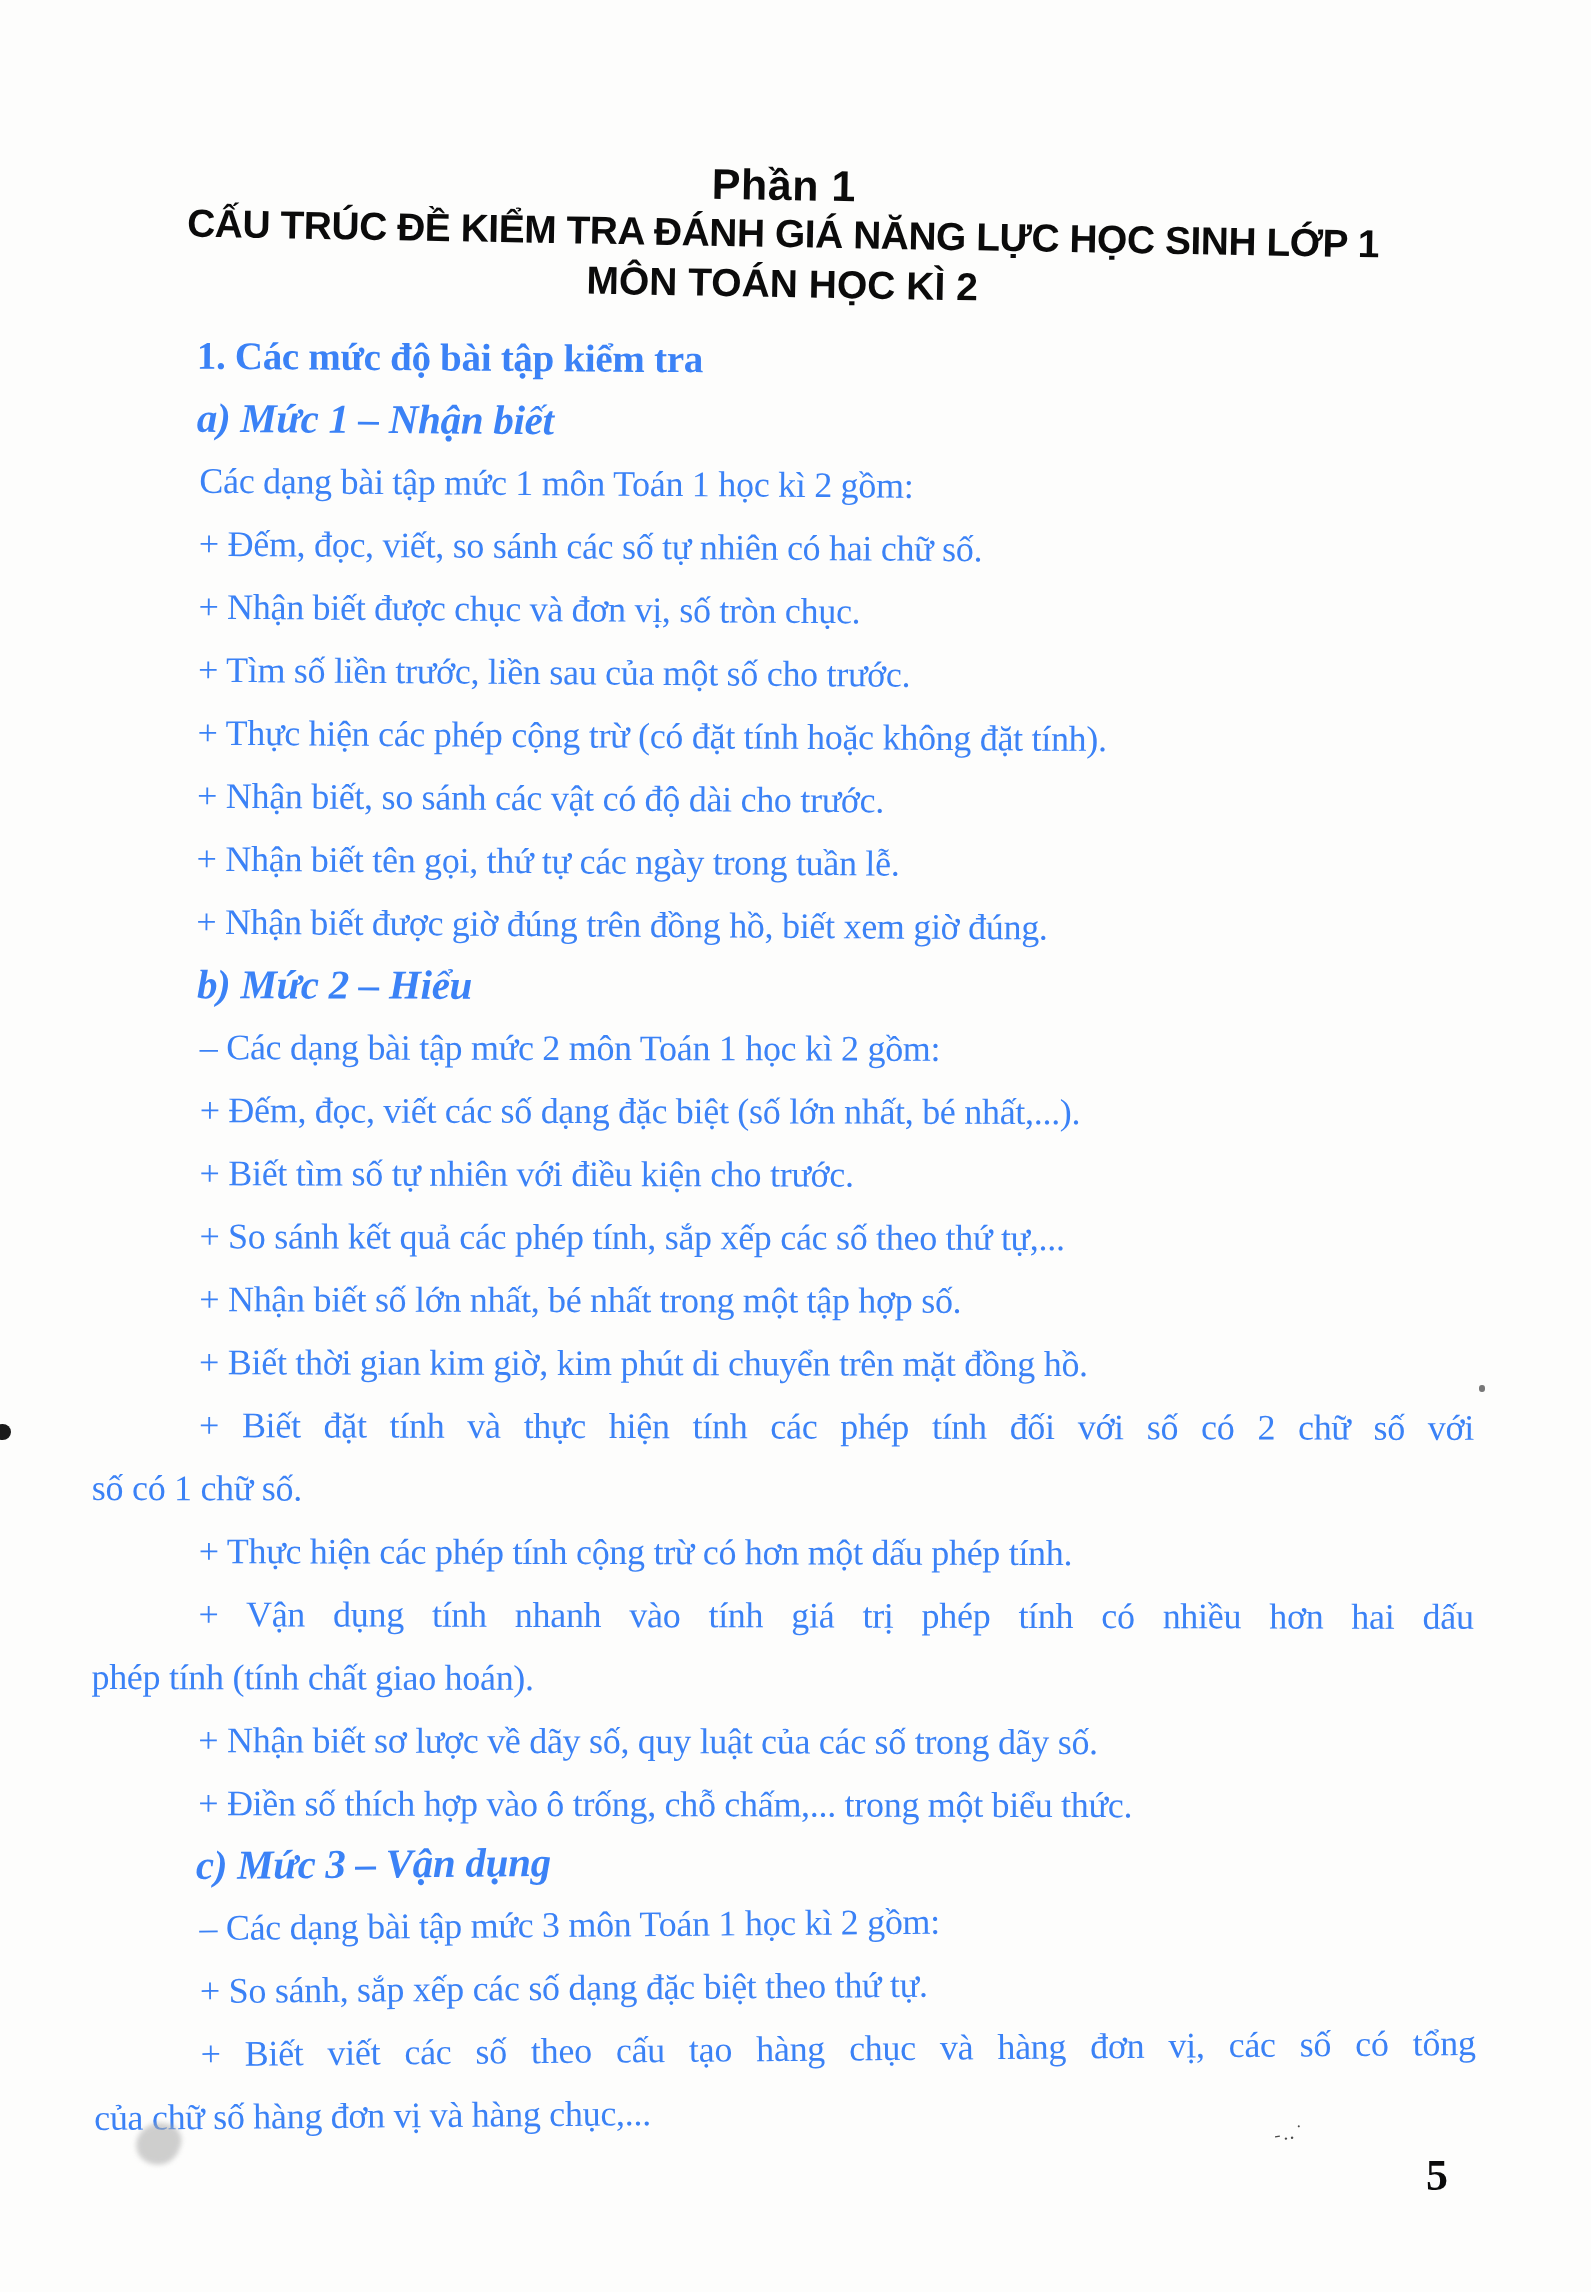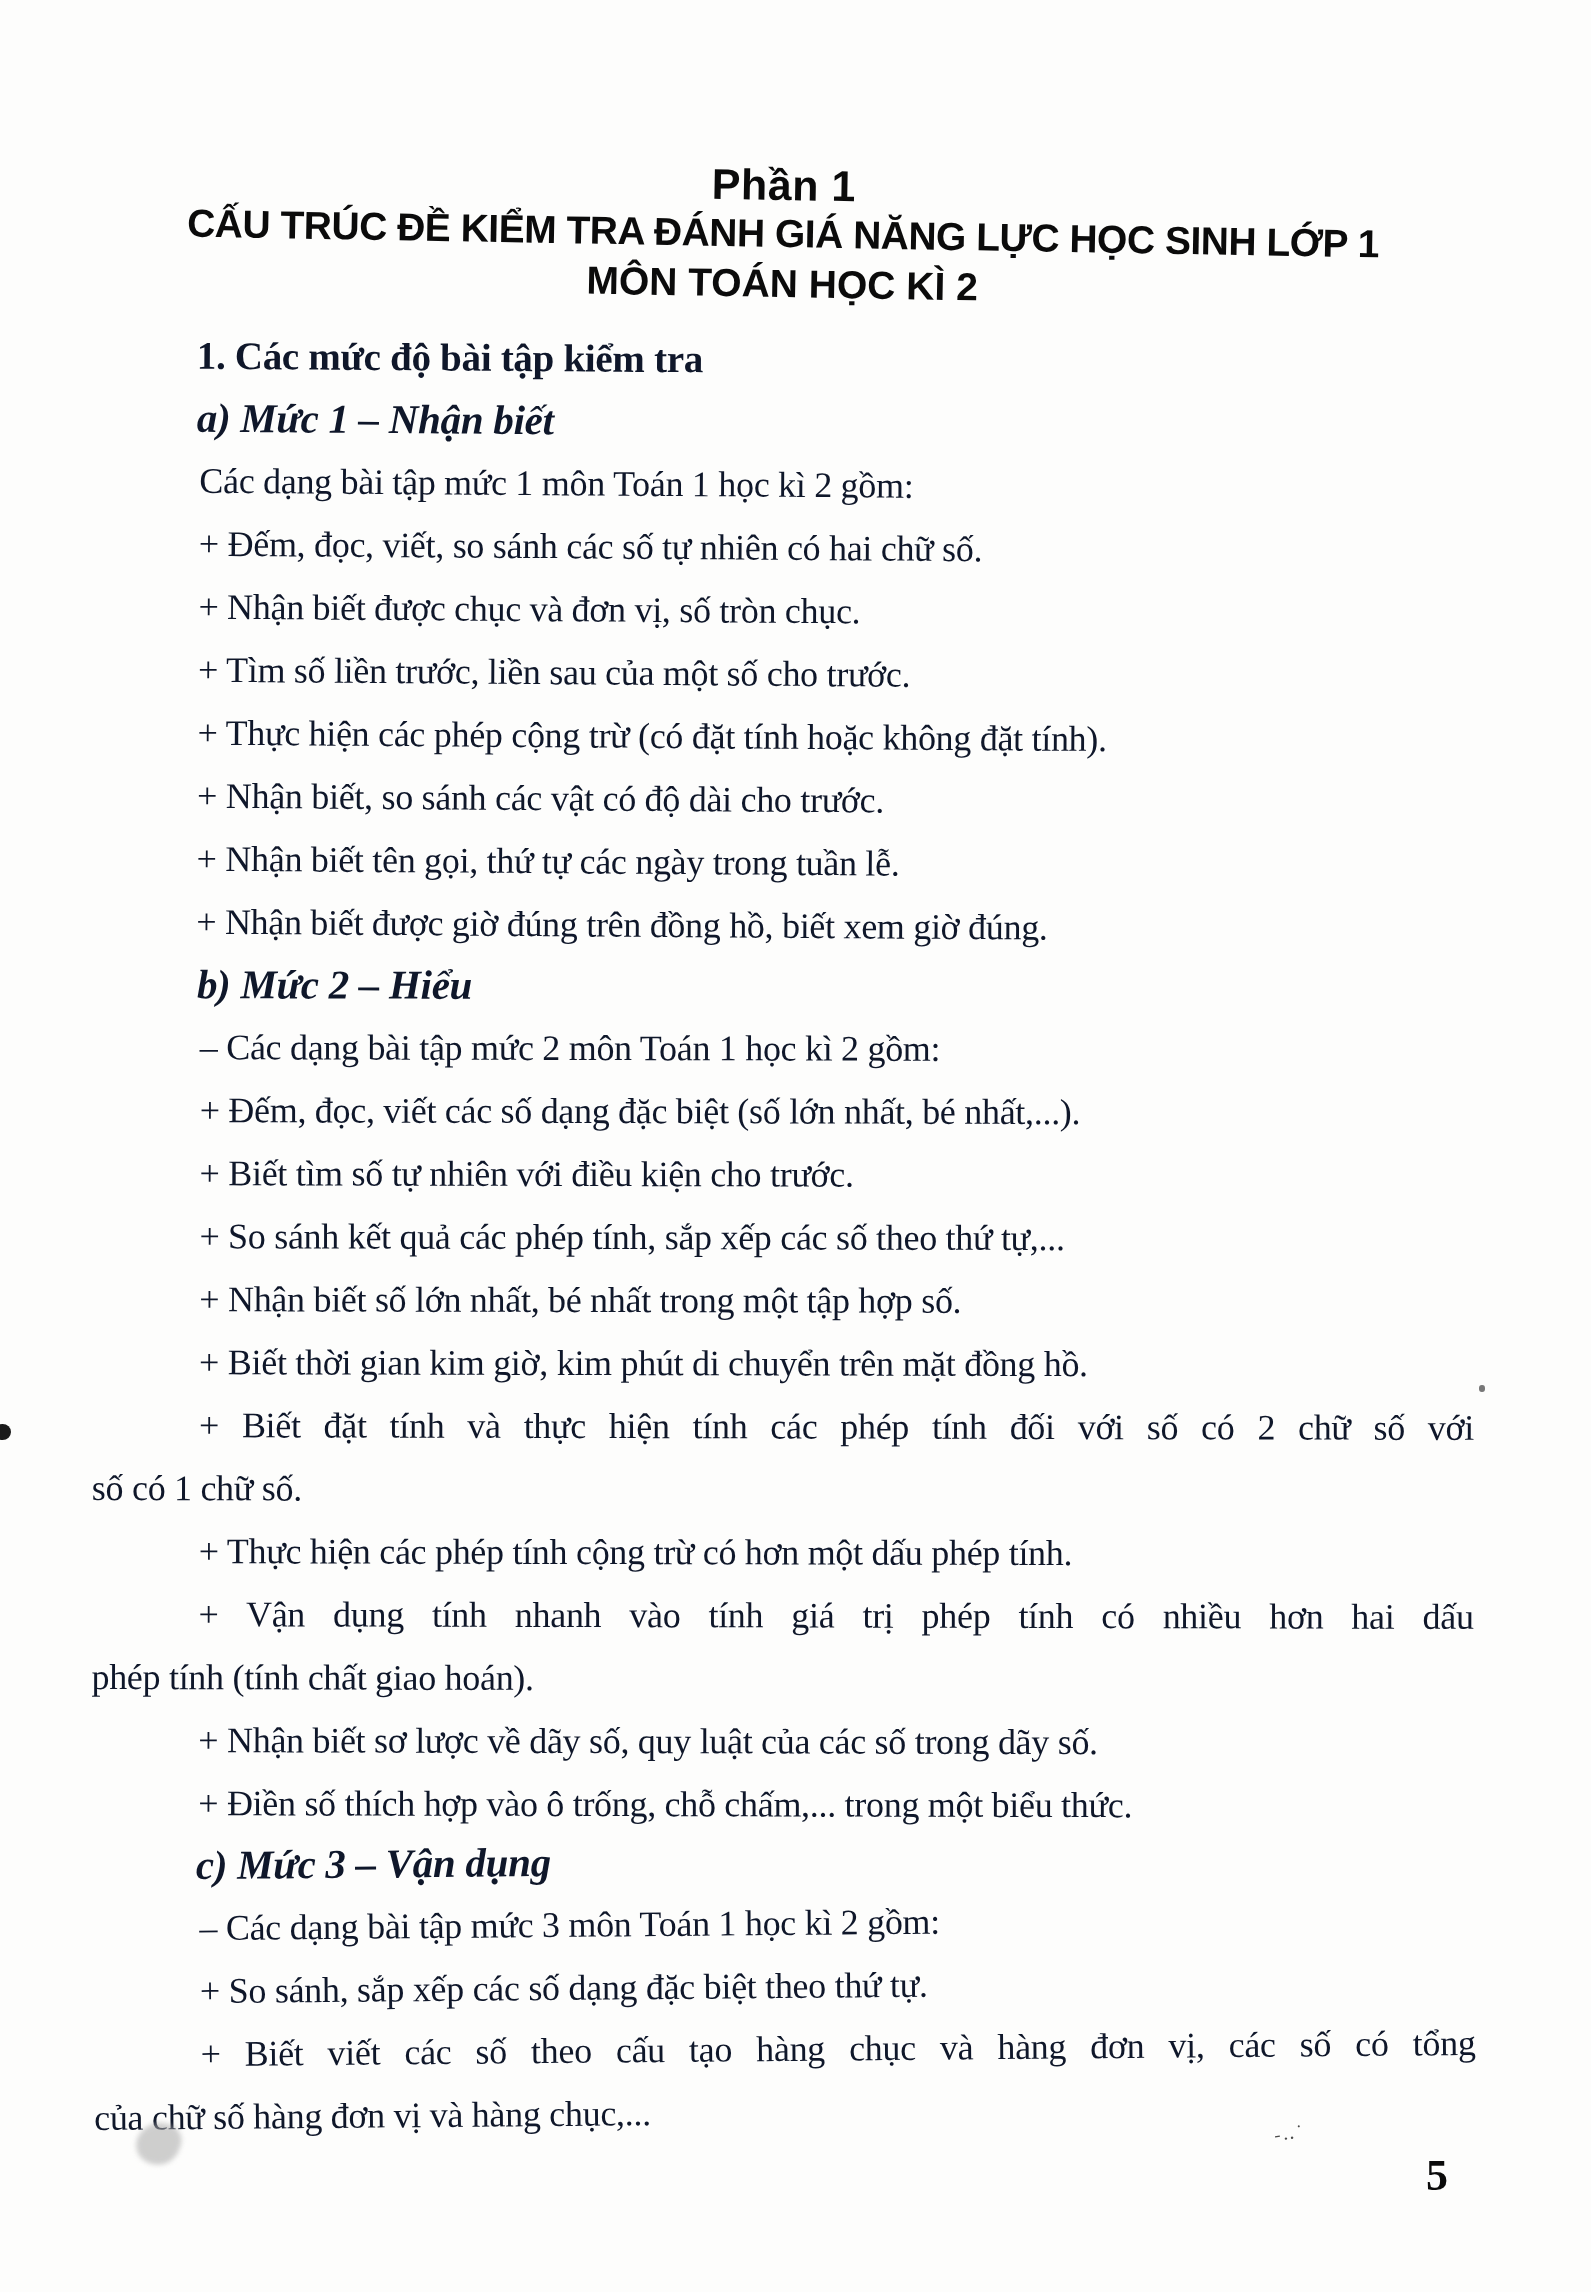--- a/index.html
+++ b/index.html
@@ -32,21 +32,21 @@
   }
   .part  { font-size:43px; line-height:50px; letter-spacing:0.5px; }
   .t1    { font-size:39px; line-height:48px; letter-spacing:-0.5px; }
   .t2    { font-size:39px; line-height:52px; letter-spacing:0px; }
   
   .body {
     margin-top:13px;
     font-size:36px;
     line-height:63px;
     letter-spacing:-0.3px;
-    color:#0f172a;
+    color:#3b82f6;
   }
   .b-heading {
     font-weight:700;
     font-size:39px;
     text-indent:104px;
   }
   .s-heading {
     font-weight:700;
     font-style:italic;
     font-size:41px;

